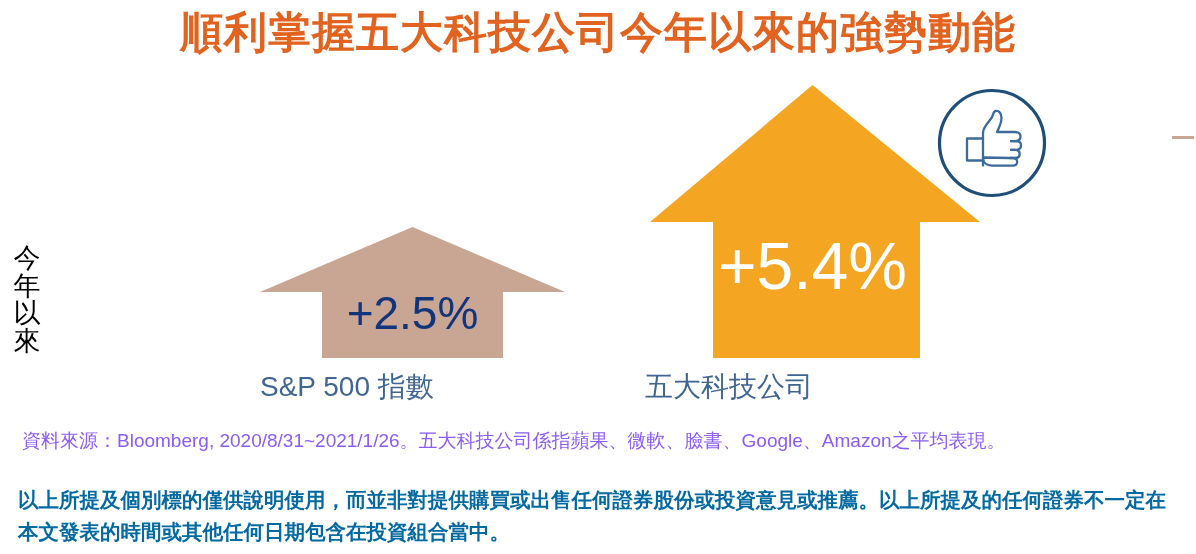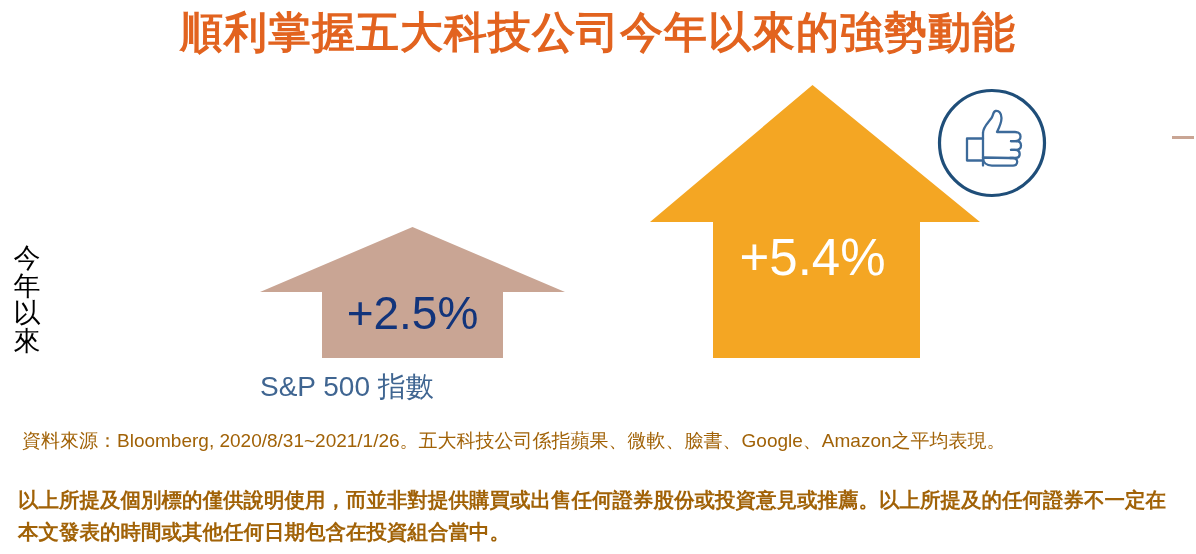--- a/index.html
+++ b/index.html
@@ -67,21 +67,21 @@
     left: 260px;
     top: 286px;
     width: 305px;
     font-size: 46px;
     color: #12347B;
   }
   #value-bigtech {
     left: 645px;
     top: 228px;
     width: 335px;
-    font-size: 51px;
+    font-size: 66px;
     color: #FFFFFF;
   }
 
   .arrow-caption {
     position: absolute;
     font-size: 28px;
     color: #3F6591;
     white-space: nowrap;
   }
   #caption-sp500 { left: 260px; top: 368px; width: 305px; }
@@ -107,32 +107,32 @@
     background: #C9A594;
   }
 
   
   #source-note {
     position: absolute;
     left: 22px;
     top: 428px;
     width: 1160px;
     font-size: 19px;
-    color: #a16207;
+    color: #8b5cf6;
     line-height: 1.35;
     white-space: nowrap;
   }
   #disclaimer {
     position: absolute;
     left: 18px;
     top: 484px;
     width: 1168px;
     font-size: 20.5px;
     font-weight: bold;
-    color: #a16207;
+    color: #0369a1;
     line-height: 1.55;
   }
 </style>
 </head>
 <body>
 
 <div id="slide">
 
   <div id="title">順利掌握五大科技公司今年以來的強勢動能</div>
 
@@ -145,20 +145,21 @@
   </div>
   <div class="arrow-value" id="value-sp500">+2.5%</div>
   <div class="arrow-caption" id="caption-sp500">S&amp;P 500 指數</div>
 
   <div class="arrow-group" id="arrow-bigtech">
     <svg class="arrow-svg" viewBox="0 0 335 276" preserveAspectRatio="none">
       <polygon points="167.5,3 335,140 275,140 275,276 68,276 68,140 5,140" fill="#F4A623"></polygon>
     </svg>
   </div>
   <div class="arrow-value" id="value-bigtech">+5.4%</div>
+  <div class="arrow-caption" id="caption-bigtech">五大科技公司</div>
 
   <div id="thumbs-up-badge">
     <svg viewBox="0 0 112 112">
       <circle cx="56" cy="56" r="52.5" fill="none" stroke="#1F4E79" stroke-width="3.2"></circle>
       <g fill="none" stroke="#3C6A9A" stroke-width="2.3" stroke-linecap="round" stroke-linejoin="round">
 
         <path d="M47 46
                  C47 40 52 36 55.5 31
                  C57.5 28 57 24.5 59.5 24
                  C63 23.3 65.5 26.5 65.5 31

